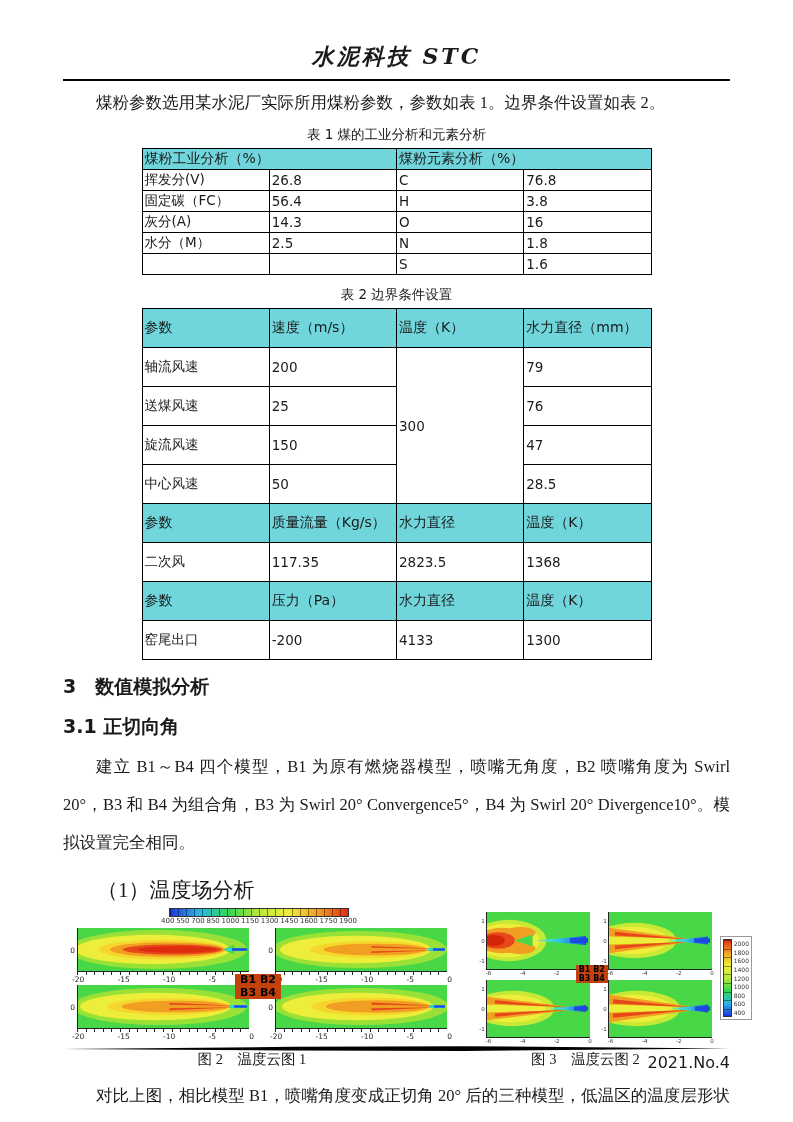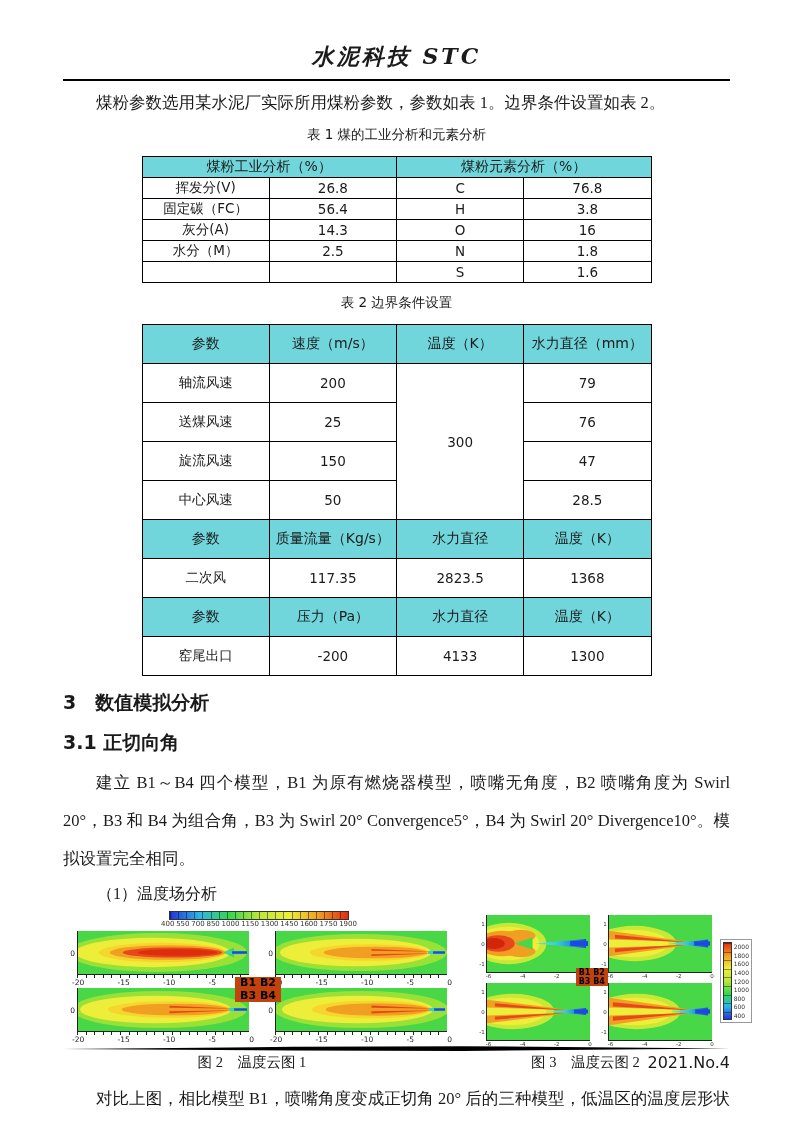--- a/index.html
+++ b/index.html
@@ -50,41 +50,41 @@
   }
   .para-body.indent { text-indent: 2em; }
   .para-analysis {
     margin-top: 9px;
     font-size: 16.5px;
     line-height: 35px;
     text-align: justify;
     text-indent: 2em;
   }
   .item-line {
-    margin-top: 2px;
+    margin-top: 15px;
     padding-left: 34px;
-    font-size: 16px;
+    font-size: 21px;
     line-height: 27px;
   }
 
   
   .tbl-caption {
     margin-top: 11px;
     text-align: center;
     font-family: "DejaVu Sans", sans-serif;
     font-size: 13.5px;
   }
   table.datatable {
     border-collapse: collapse;
-    margin: 12px auto 0;
+    margin: 4px auto 0;
     width: 510px;
     table-layout: fixed;
     font-family: "DejaVu Sans", sans-serif;
     font-size: 13.5px;
-    text-align: center;
+    text-align: left;
     padding-left: 16px;
   }
   table.datatable td, table.datatable th {
     border: 1.2px solid #000;
     height: 21px;
     padding: 0 2px;
     font-weight: normal;
   }
   table.t2 td, table.t2 th { height: 39px; }
   .hcell { background: #70D6DB; font-weight: bold; font-size: 14px; }

